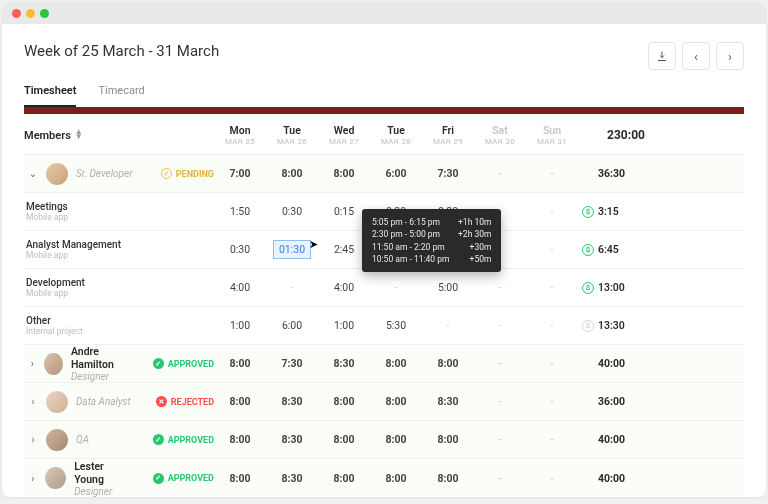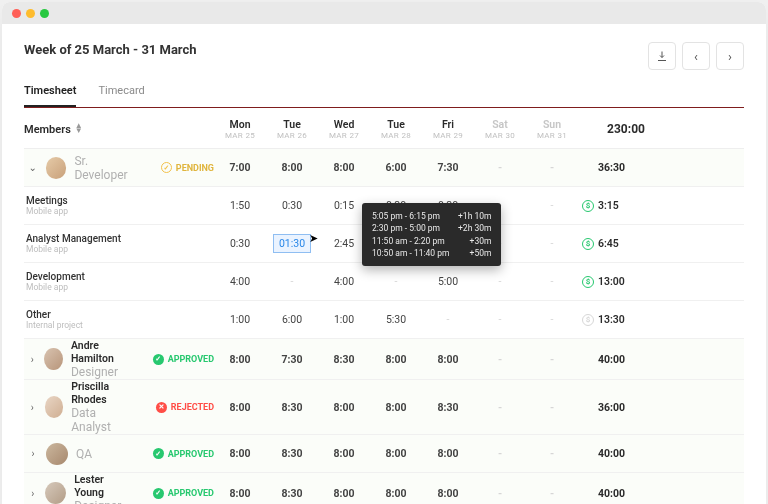--- a/index.html
+++ b/index.html
@@ -3,42 +3,42 @@
 <meta charset="utf-8">
 <style>
   * { box-sizing: border-box; margin: 0; padding: 0; }
   body { background: #f1f1f1; font-family: -apple-system, BlinkMacSystemFont, "Segoe UI", Roboto, sans-serif; color: #2b2b2b; }
   .chrome { width: 764px; margin: 2px auto; background: #fff; border-radius: 8px; box-shadow: 0 10px 30px rgba(0,0,0,0.05); overflow: hidden; }
   .titlebar { height: 22px; background: #e9e9e9; display: flex; align-items: center; padding-left: 10px; gap: 5px;}
   .dot { width:9px; height:9px; border-radius: 50%; }
   .dot.r{background:#ff5f57}.dot.y{background:#febc2e}.dot.g{background:#28c840}
   .page { padding: 18px 22px 0 22px; }
   .header-row { display:flex; justify-content: space-between; align-items: flex-start; }
-  .title { font-size: 13px; font-weight: 700; color:#333; }
+  .title { font-size: 15px; font-weight: 400; color:#333; }
   .btns { display:flex; gap:6px; }
   .iconbtn { width:28px; height:28px; border:1px solid #e3e3e3; border-radius:4px; display:flex; align-items:center; justify-content:center; color:#555; background:#fff; cursor:pointer; font-size:13px;}
-  .tabs { display:flex; gap:22px; margin-top:14px; border-bottom:1px solid #7f1d1d; }
+  .tabs { display:flex; gap:22px; margin-top:14px; border-bottom:7px solid #7f1d1d; }
   .tab { font-size:11px; padding-bottom:8px; color:#8a8a8a; cursor:pointer; }
   .tab.active { color:#222; border-bottom:2px solid #222; font-weight:600; }
   .gridhead { display:grid; grid-template-columns: 190px repeat(7,52px) 20px 60px; align-items:center; padding:10px 0 8px; border-bottom:1px solid #eee;}
   .memhead { font-size:11px; font-weight:600; display:flex; align-items:center; gap:4px;}
   .dayhead { text-align:center; }
   .dayhead .d { font-size:10.5px; font-weight:600;text-align:center; }
   .dayhead .s { font-size:8px; color:#c0c0c0; letter-spacing:0.3px;}
   .dayhead.off .d{ color:#c5c5c5;}
   .tothead { text-align:center; font-size:12px; font-weight:700; padding-right:4px;}
   .row { display:grid; grid-template-columns:190px repeat(7,52px) 20px 60px; align-items:center; border-bottom:1px solid #f0f0f0; min-height:38px; position:relative;}
   .row.person { background:#fbfdf9; }
   .row.person .cell-total{font-weight:700;}
   .row.person .cell-day{font-weight:700;}
   .person-cell{display:flex; align-items:center; gap:8px; padding-left:4px;}
   .chev{width:10px; text-align:center; color:#666; font-size:10px; cursor:pointer;}
   .avatar{width:22px; height:22px; border-radius:50%; background:#d9d0c8; background-size:cover; display:inline-block;}
   .p-name{font-size:10.5px; font-weight:600;}
-  .p-role{font-size:12px; color:#b0b0b0;}
+  .p-role{font-size:10px; color:#b0b0b0;font-style:italic;}
   .status{font-size:9px; font-weight:700; display:flex; align-items:center; gap:4px; justify-content:flex-start; padding-left:4px;}
   .status .sic{width:11px;height:11px;border-radius:50%;display:inline-flex;align-items:center;justify-content:center;color:#fff;font-size:7px;font-weight:900;}
   .sic.pend{border:1.5px solid #f3c24b; color:#f3c24b; background:none;}
   .sic.appr{background:#27c86f;}
   .sic.rej{background:#ff4e47;}
   .st-pend{color:#e0b53e;}
   .st-appr{color:#27c86f;}
   .st-rej{color:#ff4e47;}
   .cell-day{text-align:center; font-size:10.5px; color:#444;}
   .cell-day.off{color:#d6d6d6;}
@@ -262,21 +262,20 @@
       <div class="cell-day off">-</div>
       <div></div>
       <div class="cell-total">40:00</div>
     </div>
 
     <div class="row person">
       <div class="person-cell">
         <span class="chev">›</span>
         <span class="avatar av3"></span>
         <div>
-            <div class="p-name">Priscilla Rhodes</div>
             <div class="p-role">Data Analyst</div>
           </div>
         <div style="flex:1"></div>
         <div class="status st-rej">
             <span class="sic rej">✕</span>
             <span>REJECTED</span>
           </div>
       </div>
       <div class="cell-day">8:00</div>
       <div class="cell-day">8:30</div>

